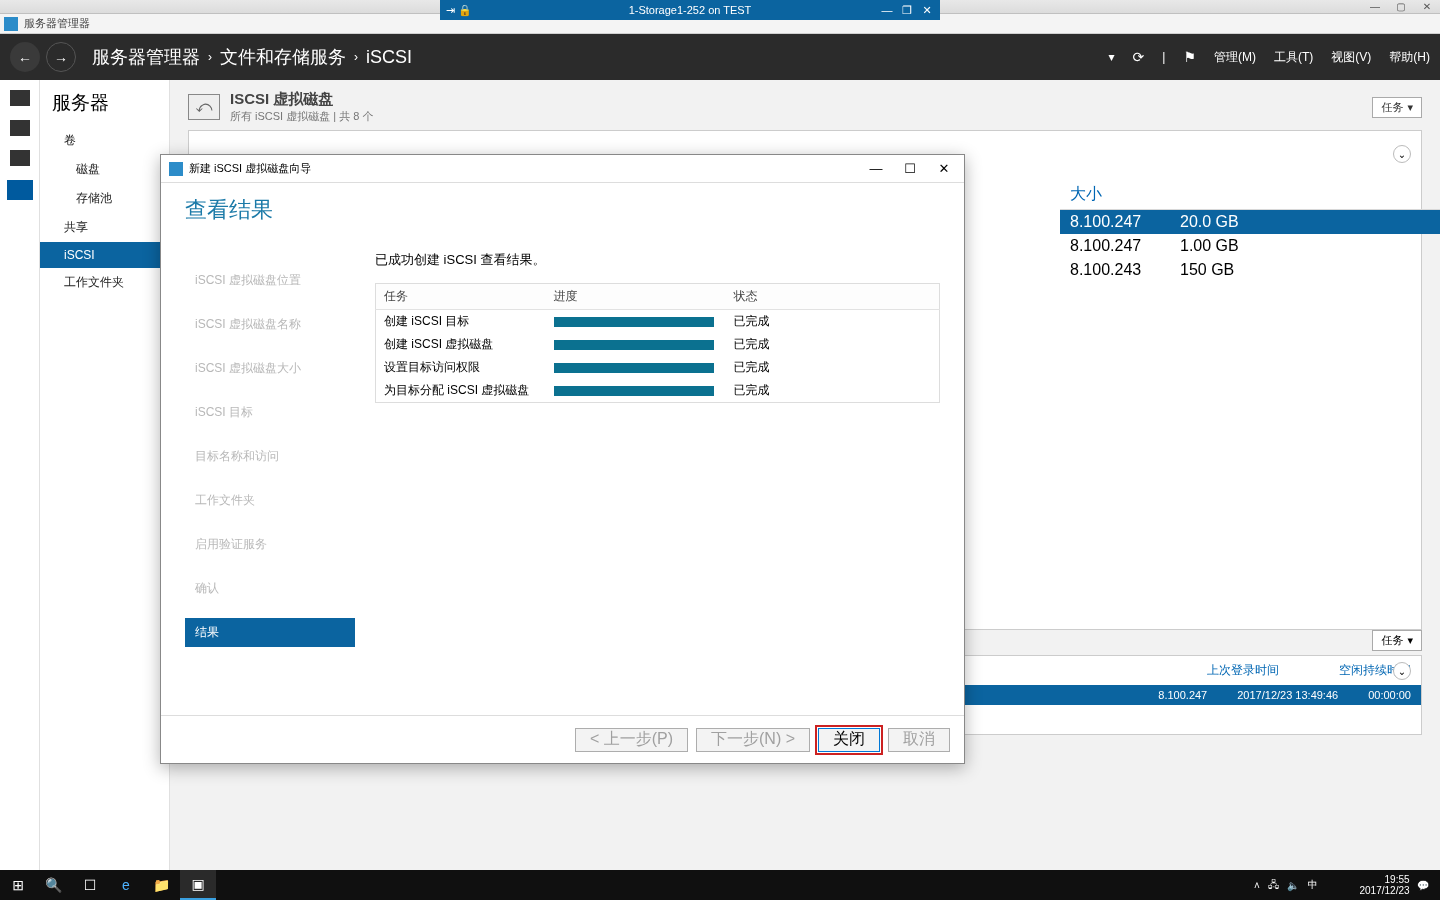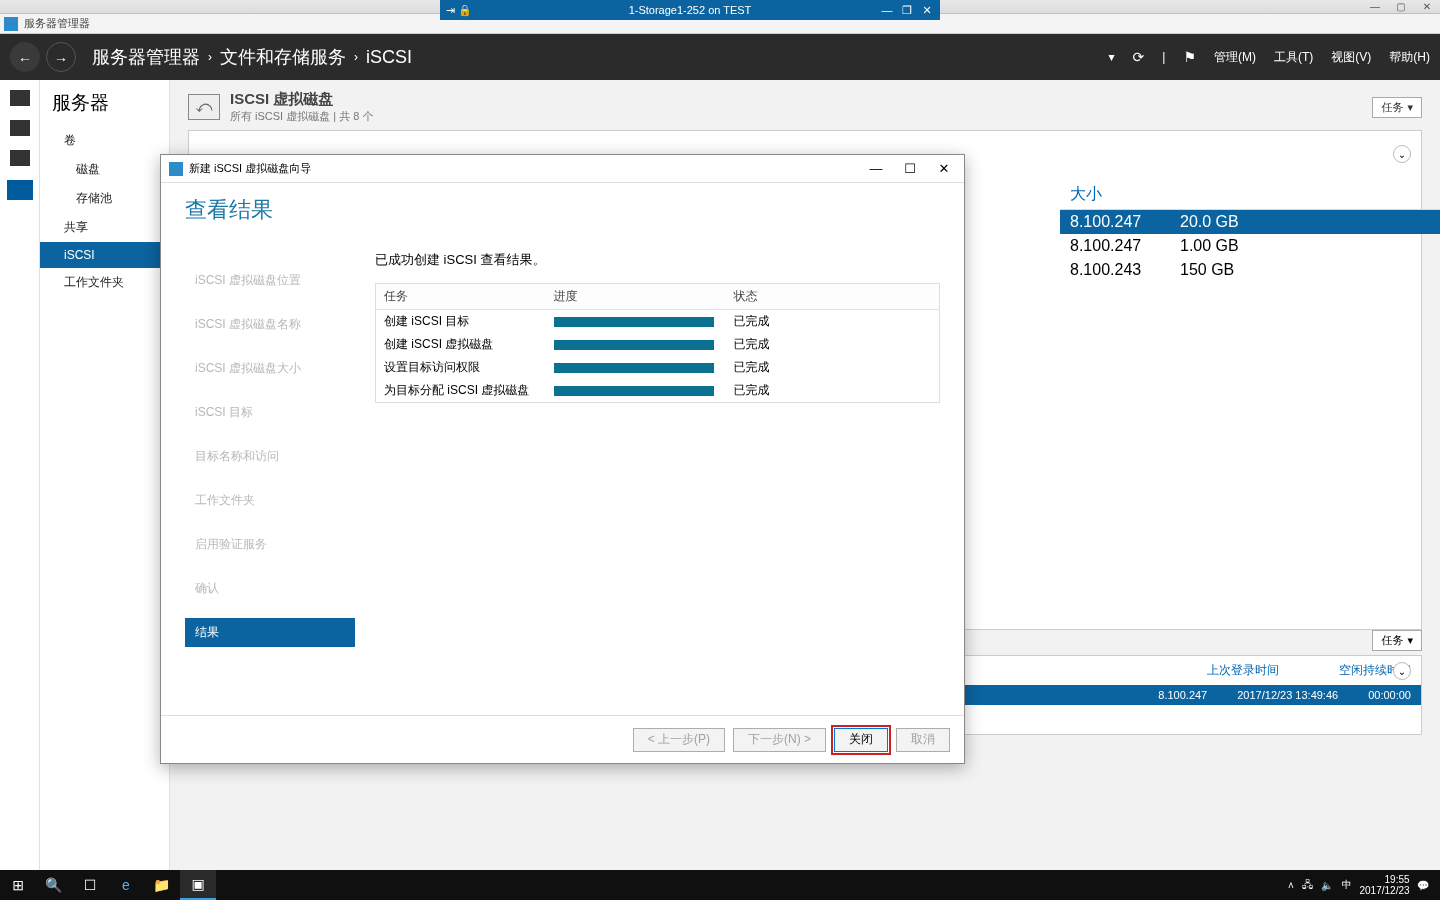--- a/index.html
+++ b/index.html
@@ -78,30 +78,30 @@
 .wizard-left .step { padding:6px 10px; font-size:12px; color:#b8b8b8;margin-top:15px; }
 .wizard-left .step.active { background:#0b64a0; color:#fff; }
 .wizard-right { flex:1; padding-top:50px; padding-left:20px; font-size:12px; }
 .wizard-right .msg { font-size:13px; margin-bottom:14px; }
 .wizard-right table { width:100%; border-collapse:collapse; font-size:12px; border:1px solid #ddd; }
 .wizard-right table th { text-align:left; padding:4px 8px; font-weight:normal; background:#fdfdfd; border-bottom:1px solid #e2e2e2; color:#444; }
 .wizard-right table td { padding:3px 8px; }
 .progress { height:10px; background:#0b7190; width:160px; }
 
 .wizard-footer { height:48px; border-top:1px solid #ddd; display:flex; align-items:center; justify-content:flex-end; gap:8px; padding:0 14px; }
-.wizard-footer button { height:24px; padding:0 14px; font-size:12px; background:#f3f3f3; border:1px solid #adadad; }
+.wizard-footer button { height:24px; padding:0 14px; font-size:16px; background:#f3f3f3; border:1px solid #adadad; }
 .wizard-footer button:disabled { color:#a0a0a0; }
 .wizard-footer button.hl { outline:2px solid #c22; outline-offset:1px; border:1px solid #0078d7; }
 
 
 .taskbar { position:absolute; bottom:0; left:0; right:0; height:30px; background:#101010; display:flex; align-items:center; color:#fff; font-size:10px; }
 .taskbar .tb-btn { width:36px; height:30px; display:flex; align-items:center; justify-content:center; font-size:14px; }
 .taskbar .tb-btn.active { background:#2a2a2a; border-bottom:2px solid #3aa0e0; }
 .taskbar .tray { margin-left:auto; display:flex; align-items:center; gap:8px; padding-right:10px; }
-.taskbar .clock { text-align:right; line-height:1.1; }
+.taskbar .clock { text-align:right; line-height:1.1;margin-left:34px; }
 </style>
 </head>
 <body>
 
 <div class="os-titlebar">
   <span class="os-btn">—</span>
   <span class="os-btn">▢</span>
   <span class="os-btn">✕</span>
 </div>
 

